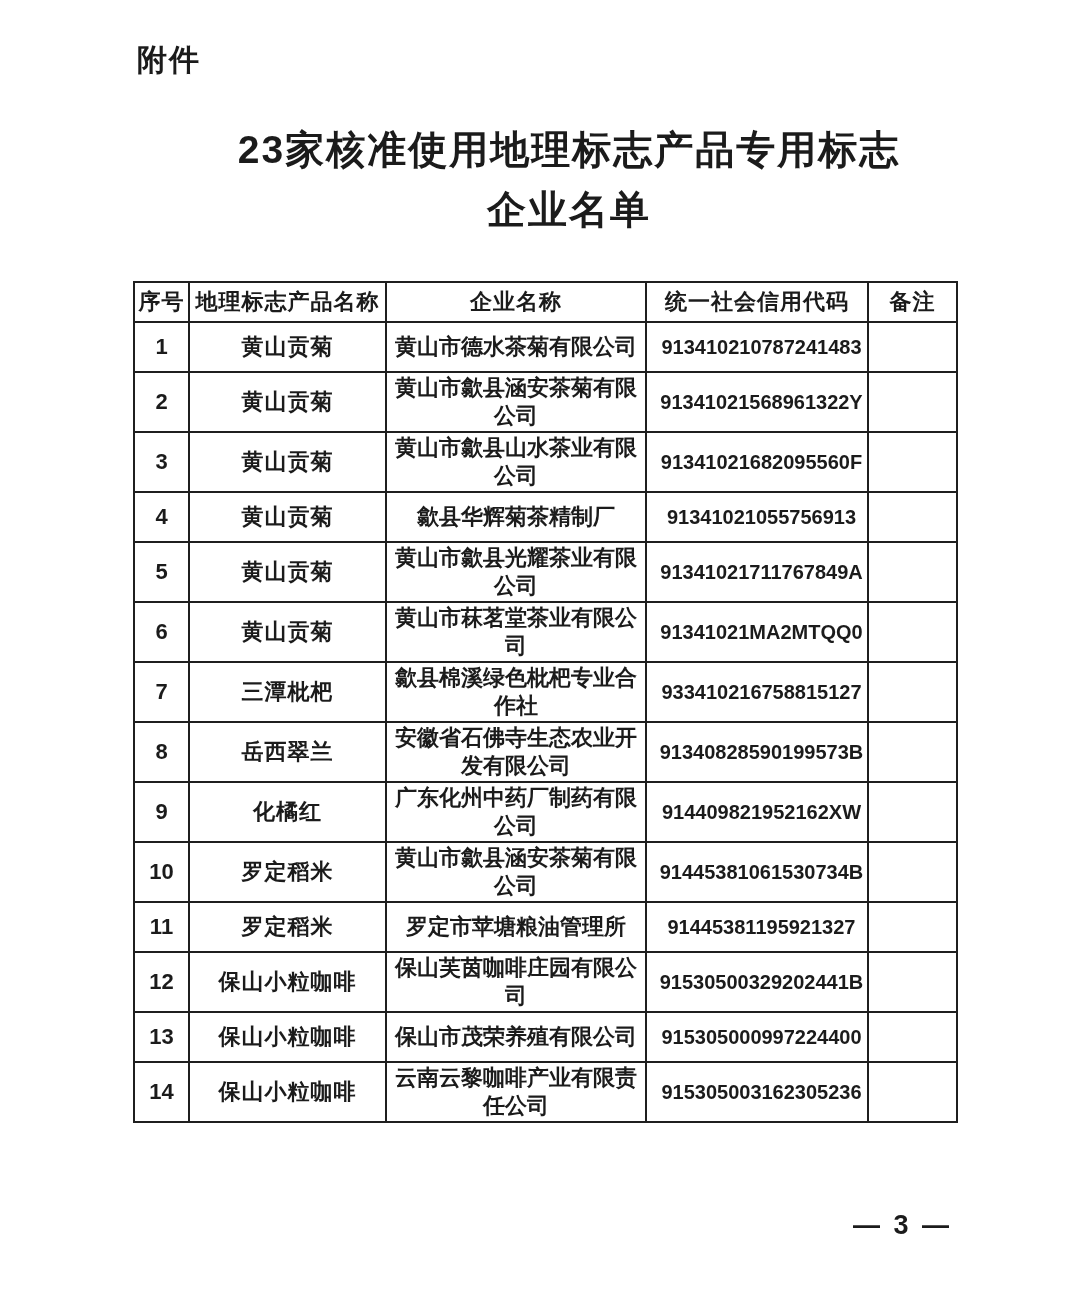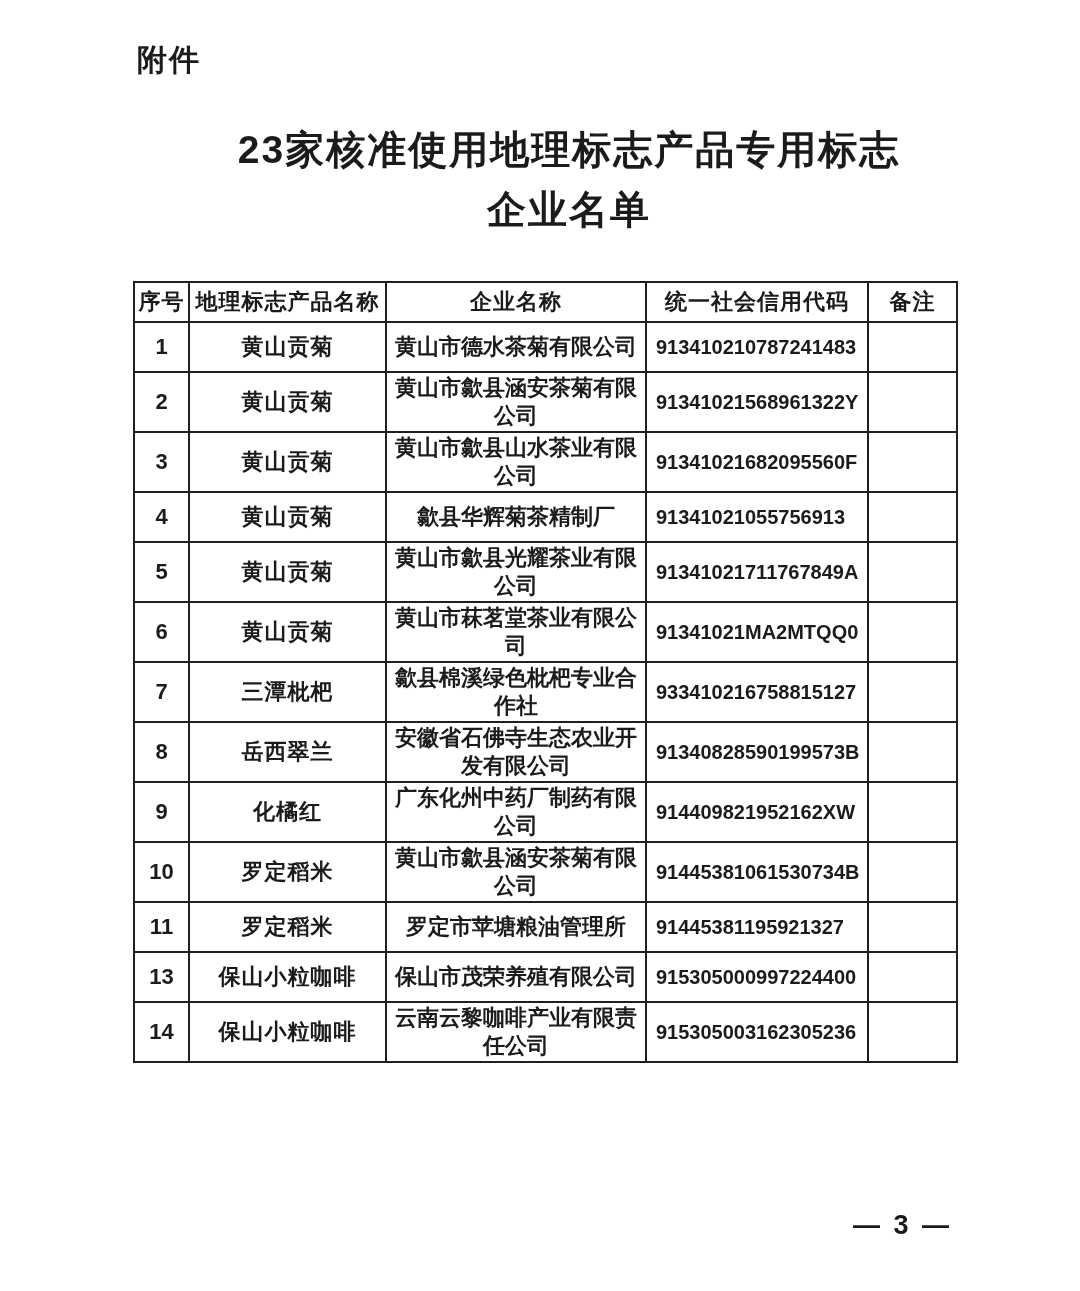--- a/index.html
+++ b/index.html
@@ -62,21 +62,21 @@
     letter-spacing: 1px;
   }
   td.cell-company {
     font-size: 22px;
     font-weight: 700;
     line-height: 28px;
   }
   td.cell-code {
     font-size: 20px;
     font-weight: 600;
-    text-align: left;
+    text-align: center;
     white-space: nowrap;
     overflow: hidden;
     padding: 1px 0 1px 9px;
   }
   td.cell-remark { font-size: 20px; }
   .page-number {
     position: absolute;
     top: 1210px; right: 128px;
     font-size: 27px;
     font-weight: 600;
@@ -192,20 +192,27 @@
   </tr>
 
   <tr>
     <td class="cell-no">11</td>
     <td class="cell-product">罗定稻米</td>
     <td class="cell-company">罗定市苹塘粮油管理所</td>
     <td class="cell-code">91445381195921327</td>
     <td class="cell-remark"></td>
   </tr>
 
+  <tr>
+    <td class="cell-no">12</td>
+    <td class="cell-product">保山小粒咖啡</td>
+    <td class="cell-company">保山芙茵咖啡庄园有限公司</td>
+    <td class="cell-code">91530500329202441B</td>
+    <td class="cell-remark"></td>
+  </tr>
 
   <tr>
     <td class="cell-no">13</td>
     <td class="cell-product">保山小粒咖啡</td>
     <td class="cell-company">保山市茂荣养殖有限公司</td>
     <td class="cell-code">915305000997224400</td>
     <td class="cell-remark"></td>
   </tr>
 
   <tr>

